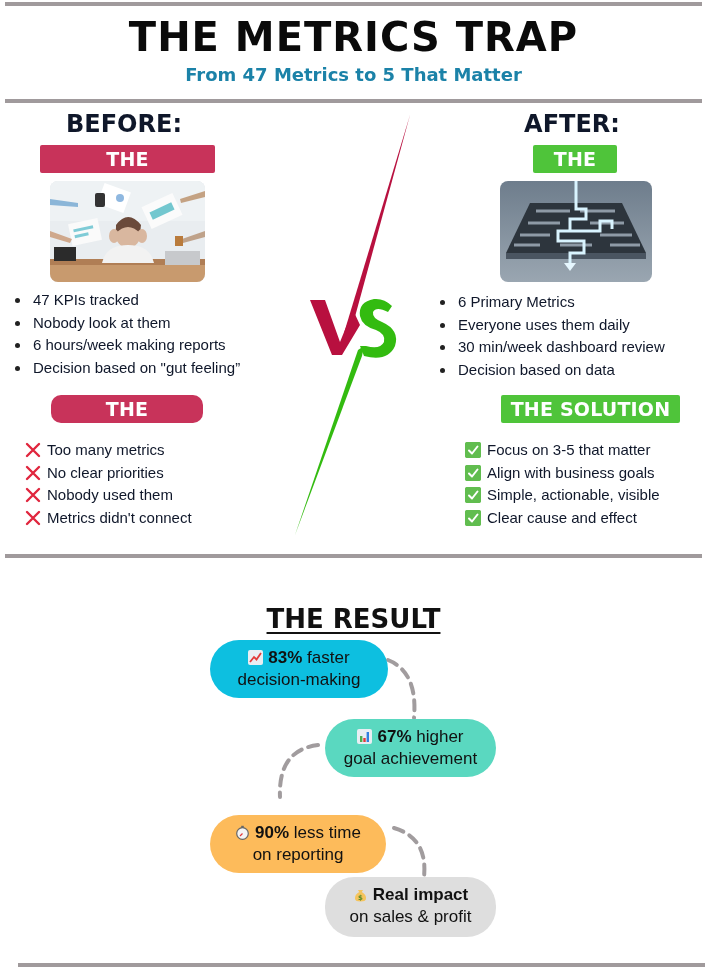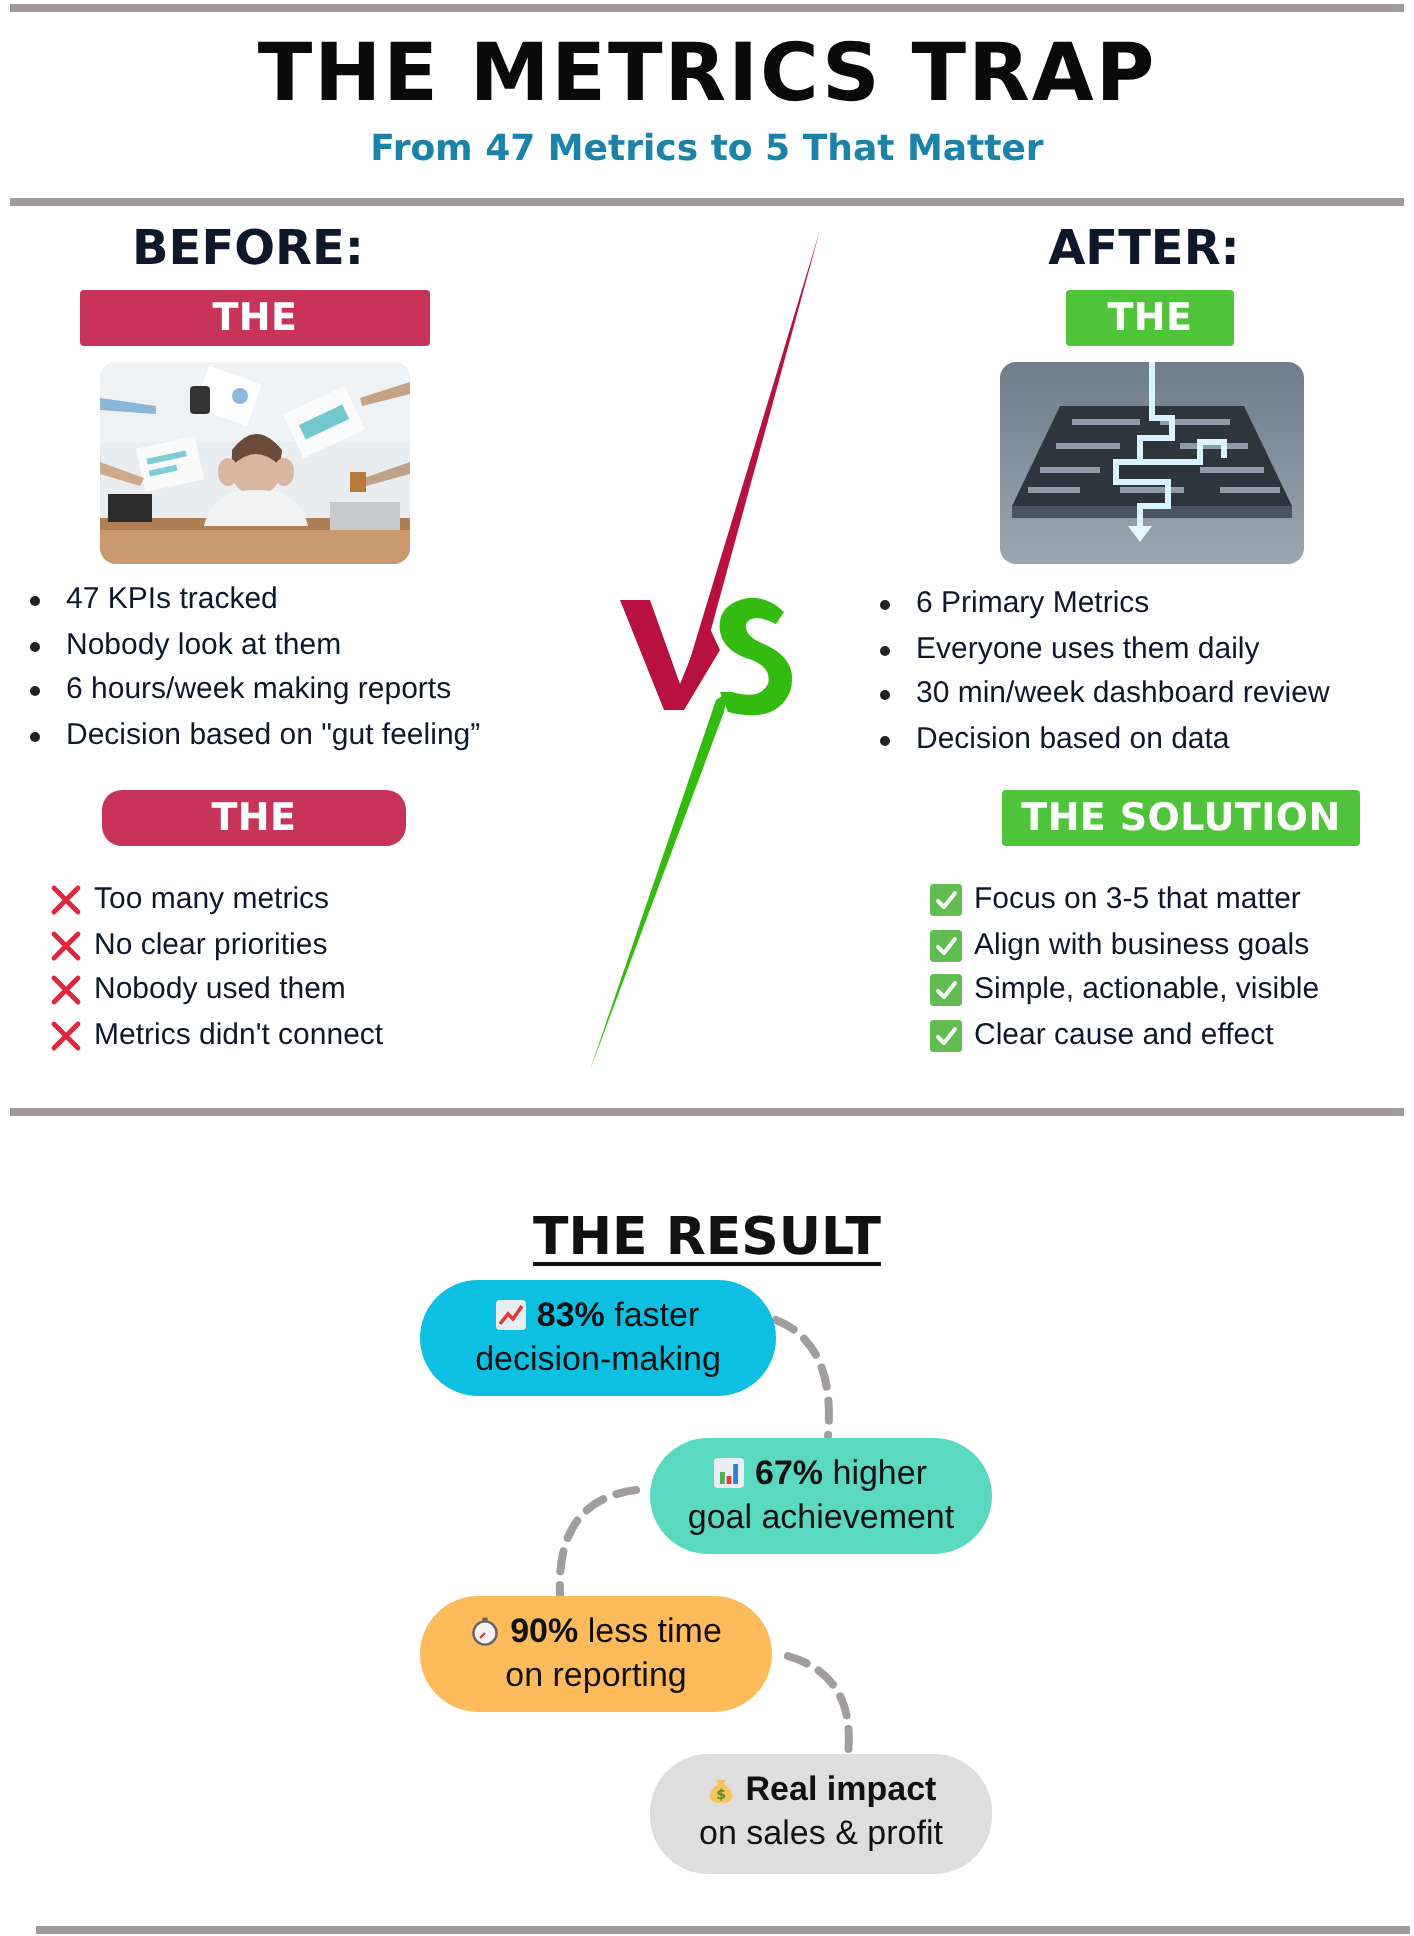--- a/index.html
+++ b/index.html
@@ -228,21 +228,21 @@
 <div class="pill" style="left:325px; top:719px; width:171px; height:58px; background:#5ad8c0;">
   <svg class="emo" viewBox="0 0 15 15">
       <rect width="15" height="15" rx="2" fill="#e9eef3"></rect>
       <rect x="3" y="7" width="2.4" height="6" fill="#4caf50"></rect>
       <rect x="6.3" y="9" width="2.4" height="4" fill="#e23a3a"></rect>
       <rect x="9.6" y="3" width="2.4" height="10" fill="#2f7fe0"></rect>
     </svg><b>67%</b><span> higher</span><br>
   <span>goal achievement</span>
 </div>
 
-<div class="pill" style="left:210px; top:798px; width:176px; height:58px; background:#fdbb5b;">
+<div class="pill" style="left:210px; top:815px; width:176px; height:58px; background:#fdbb5b;">
   <svg class="emo" viewBox="0 0 15 15">
       <circle cx="7.5" cy="8.5" r="5.8" fill="#f4f4f4" stroke="#666" stroke-width="1.2"></circle>
       <rect x="6.2" y="0.8" width="2.6" height="2" fill="#666"></rect>
       <path d="M7.5 8.5 L5 11" stroke="#e23a3a" stroke-width="1.2"></path>
     </svg><b>90%</b><span> less time</span><br>
   <span>on reporting</span>
 </div>
 
 <div class="pill" style="left:325px; top:877px; width:171px; height:60px; background:#dedede;">
   <svg class="emo" viewBox="0 0 15 15">

